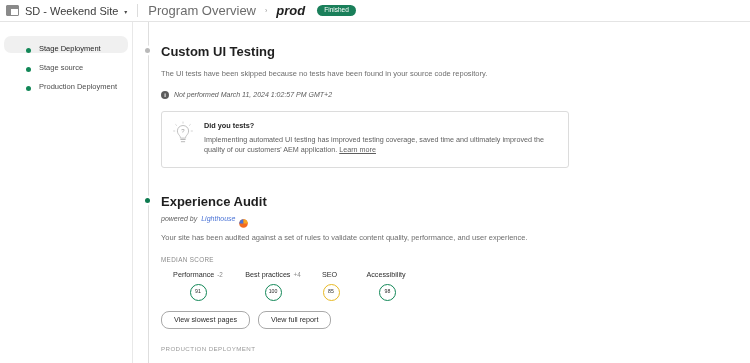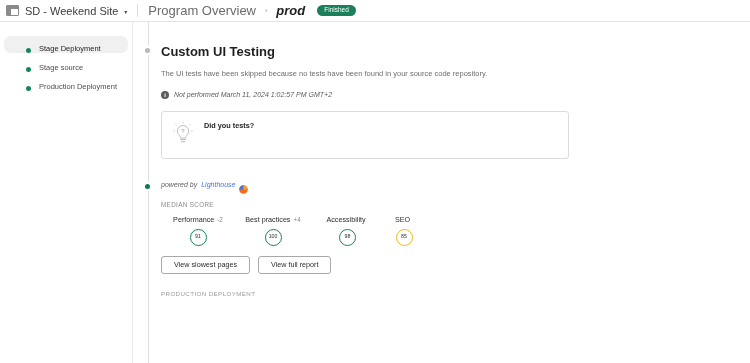--- a/index.html
+++ b/index.html
@@ -198,21 +198,21 @@
   .settings-line {
     display: flex; align-items: baseline; gap: 5px;
     margin-top: 12px;
   }
   .settings-label { font-size: 7.2px; font-weight: bold; color: #1f1f1f; }
   .settings-val { font-size: 7.2px; color: #5f5f5f; }
 
   .btn-row { display: flex; gap: 8px; margin-top: 10px; }
   .pill {
     border: 1px solid #a9a9a9;
-    border-radius: 3px;
+    border-radius: 8px;
     background: #fff;
     font-size: 7.2px;
     color: #2c2c2c;
     padding: 4px 12px 5px;
     cursor: pointer;
     font-family: "Liberation Sans", sans-serif;
     line-height: 1;
   }
 
   .group-label {
@@ -280,39 +280,42 @@
               <text x="11" y="12.4" font-size="6" fill="#9a9a9a" text-anchor="middle" font-family="Liberation Sans, sans-serif">?</text>
               <line x1="11" y1="0.6" x2="11" y2="2.6" stroke="#cfcfcf" stroke-width="0.9"></line>
               <line x1="1.2" y1="10" x2="3.2" y2="10" stroke="#cfcfcf" stroke-width="0.9"></line>
               <line x1="18.8" y1="10" x2="20.8" y2="10" stroke="#cfcfcf" stroke-width="0.9"></line>
               <line x1="3.4" y1="3.3" x2="4.9" y2="4.7" stroke="#cfcfcf" stroke-width="0.9"></line>
               <line x1="18.6" y1="3.3" x2="17.1" y2="4.7" stroke="#cfcfcf" stroke-width="0.9"></line>
             </svg>
           </div>
           <div class="callout-body">
             <div class="callout-title">Did you tests?</div>
+            <div class="callout-text"><span>Implementing automated UI testing has improved testing coverage, saved time and ultimately improved the quality of our customers' AEM application.</span> <span class="link">Learn more</span></div>
           </div>
         </div>
       </div>
 
       <div class="spacer-26"></div>
 
       <div class="sec">
         <span class="sec-dot green"></span>
+        <div class="sec-title">Experience Audit</div>
         <div class="powered">
           <span class="powered-text">powered by</span>
           <span class="lh-name">Lighthouse</span>
           <span class="lh-icon">
             <svg width="9" height="9" viewBox="0 0 9 9">
               <circle cx="4.5" cy="4.5" r="4.3" fill="#f26b21"></circle>
               <path d="M4.5 0.2a4.3 4.3 0 0 0-4.3 4.3h4.3z" fill="#4a73d6"></path>
               <path d="M4.5 4.5h4.3A4.3 4.3 0 0 0 4.5 0.2z" fill="#f5a623"></path>
             </svg>
           </span>
         </div>
+        <div class="sec-desc">Your site has been audited against a set of rules to validate content quality, performance, and user experience.</div>
 
         <div class="median-label">MEDIAN SCORE</div>
 
         <div class="scores">
           <div class="score" style="width:74px">
             <div class="score-head">
               <span class="score-name">Performance</span>
               <span class="score-delta">-2</span>
             </div>
             <div class="ring">
@@ -321,38 +324,38 @@
           </div>
           <div class="score" style="width:76px">
             <div class="score-head">
               <span class="score-name">Best practices</span>
               <span class="score-delta">+4</span>
             </div>
             <div class="ring">
               <span>100</span>
             </div>
           </div>
+          <div class="score" style="width:40px">
+            <div class="score-head">
+              <span class="score-name">SEO</span>
+              <span class="score-delta"></span>
+            </div>
+            <div class="ring warn">
+              <span>85</span>
+            </div>
+          </div>
           <div class="score" style="width:73px">
             <div class="score-head">
               <span class="score-name">Accessibility</span>
               <span class="score-delta"></span>
             </div>
             <div class="ring">
               <span>98</span>
             </div>
           </div>
-          <div class="score" style="width:40px">
-            <div class="score-head">
-              <span class="score-name">SEO</span>
-              <span class="score-delta"></span>
-            </div>
-            <div class="ring warn">
-              <span>85</span>
-            </div>
-          </div>
         </div>
 
 
         <div class="btn-row">
           <button class="pill">View slowest pages</button>
           <button class="pill">View full report</button>
         </div>
       </div>
 
       <div class="spacer-16"></div>

